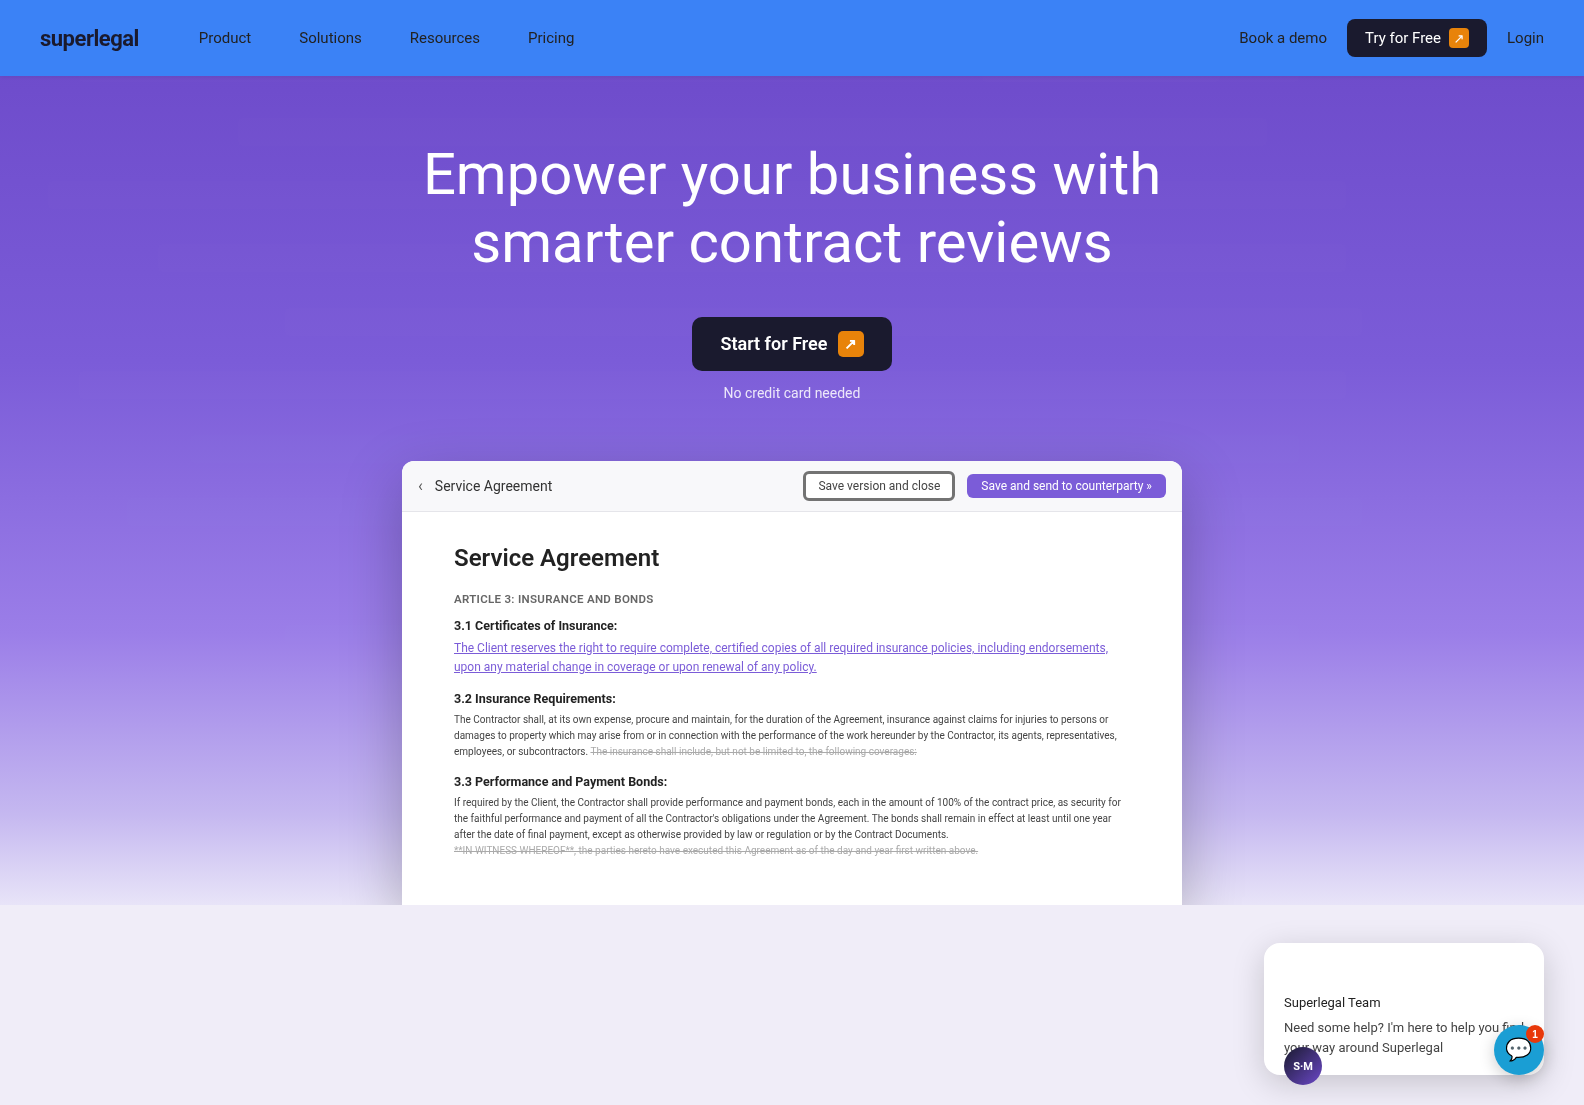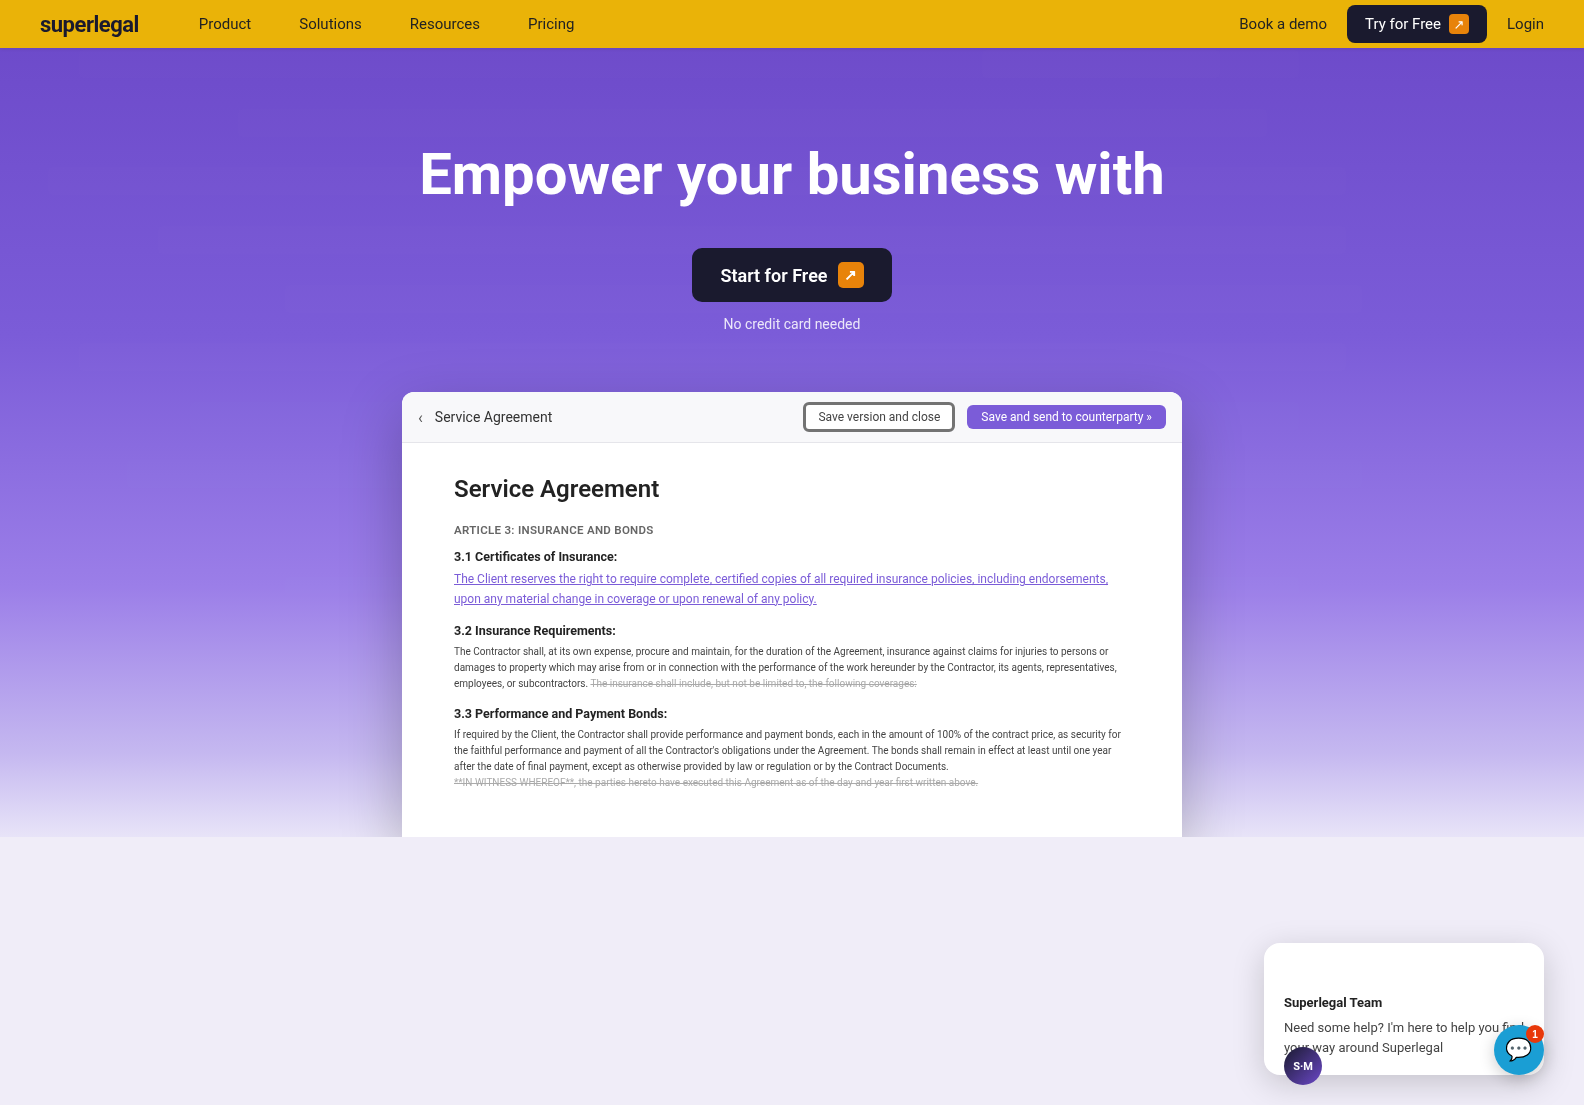--- a/index.html
+++ b/index.html
@@ -1,22 +1,22 @@
 <!DOCTYPE html>
 <html><head>
   <meta charset="utf-8">
   <style>
     *, *::before, *::after { box-sizing: border-box; margin: 0; padding: 0; }
     body { font-family: -apple-system, BlinkMacSystemFont, 'Segoe UI', Roboto, sans-serif; overflow-x: hidden; background: #f5f5f7; }
 
     
     .navbar {
       position: fixed; top: 0; left: 0; right: 0; z-index: 100;
-      background: #eab308; display: flex; align-items: center;
-      padding: 0 40px; height: 48px;
+      background: #3b82f6; display: flex; align-items: center;
+      padding: 0 40px; height: 76px;
       box-shadow: 0 1px 4px rgba(0,0,0,0.08);
     }
     .nav-logo {
       font-size: 22px; font-weight: 700; color: #1a1a2e; margin-right: 48px;
       letter-spacing: -0.5px;
     }
     .nav-links { display: flex; gap: 36px; align-items: center; flex: 1; }
     .nav-link {
       font-size: 15px; color: #222; text-decoration: none; cursor: pointer;
       background: none; border: none; font-family: inherit; margin-left: 12px;
@@ -59,21 +59,21 @@
       background: rgba(255,255,255,0.08);
     }
 
     .hero-content {
       position: relative; z-index: 2;
       display: flex; flex-direction: column; align-items: center;
       padding: 80px 40px 60px;
       text-align: center;
     }
     .hero-title {
-      font-size: 58px; font-weight: 700; color: #fff;
+      font-size: 58px; font-weight: 400; color: #fff;
       line-height: 1.18; max-width: 800px; margin-bottom: 40px;
     }
     .hero-cta-btn {
       display: flex; align-items: center; gap: 10px;
       background: #1a1a2e; color: #fff; border: none; border-radius: 10px;
       padding: 14px 28px; font-size: 18px; cursor: pointer; font-family: inherit;
       font-weight: 600; margin-bottom: 14px;
     }
     .hero-cta-btn .arrow-box {
       background: #e8830a; border-radius: 5px; width: 26px; height: 26px;
@@ -123,21 +123,21 @@
       position: relative;
     }
 
     
     .chat-widget {
       position: fixed; bottom: 30px; right: 40px;
       background: #fff; border-radius: 16px;
       box-shadow: 0 8px 32px rgba(0,0,0,0.18);
       padding: 18px 20px; width: 280px; z-index: 200;
     }
-    .chat-team-name { font-size: 13px; font-weight: 700; color: #222; margin-bottom: 8px; margin-top: 34px; }
+    .chat-team-name { font-size: 13px; font-weight: 400; color: #222; margin-bottom: 8px; margin-top: 34px; }
     .chat-message { font-size: 13px; color: #444; line-height: 1.5; }
     .chat-avatar {
       position: absolute; bottom: -10px; left: 20px;
       width: 38px; height: 38px; border-radius: 50%;
       background: linear-gradient(135deg, #1a1a2e, #6b48c8);
       display: flex; align-items: center; justify-content: center;
       font-size: 11px; color: #fff; font-weight: 700;
     }
     .chat-btn {
       position: fixed; bottom: 30px; right: 40px;
@@ -188,20 +188,21 @@
     <div class="hero-bar" style="top:55%;left:8%;width:78%;opacity:0.08;"></div>
     <div class="hero-bar" style="top:62%;left:0%;width:88%;opacity:0.07;"></div>
     <div class="hero-bar" style="top:69%;left:18%;width:64%;opacity:0.08;"></div>
     <div class="hero-bar" style="top:76%;left:5%;width:80%;opacity:0.07;"></div>
     <div class="hero-bar" style="top:83%;left:14%;width:74%;opacity:0.06;"></div>
   </div>
 
   <div class="hero-content">
     <h1 class="hero-title">
       <span>Empower your business with</span><br>
+      <span>smarter contract reviews</span>
     </h1>
     <button class="hero-cta-btn">
       <span>Start for Free</span>
       <span class="arrow-box">↗</span>
     </button>
     <p class="hero-subtitle">No credit card needed</p>
   </div>
 
   <div class="doc-preview-wrapper">
     <div class="doc-topbar">

